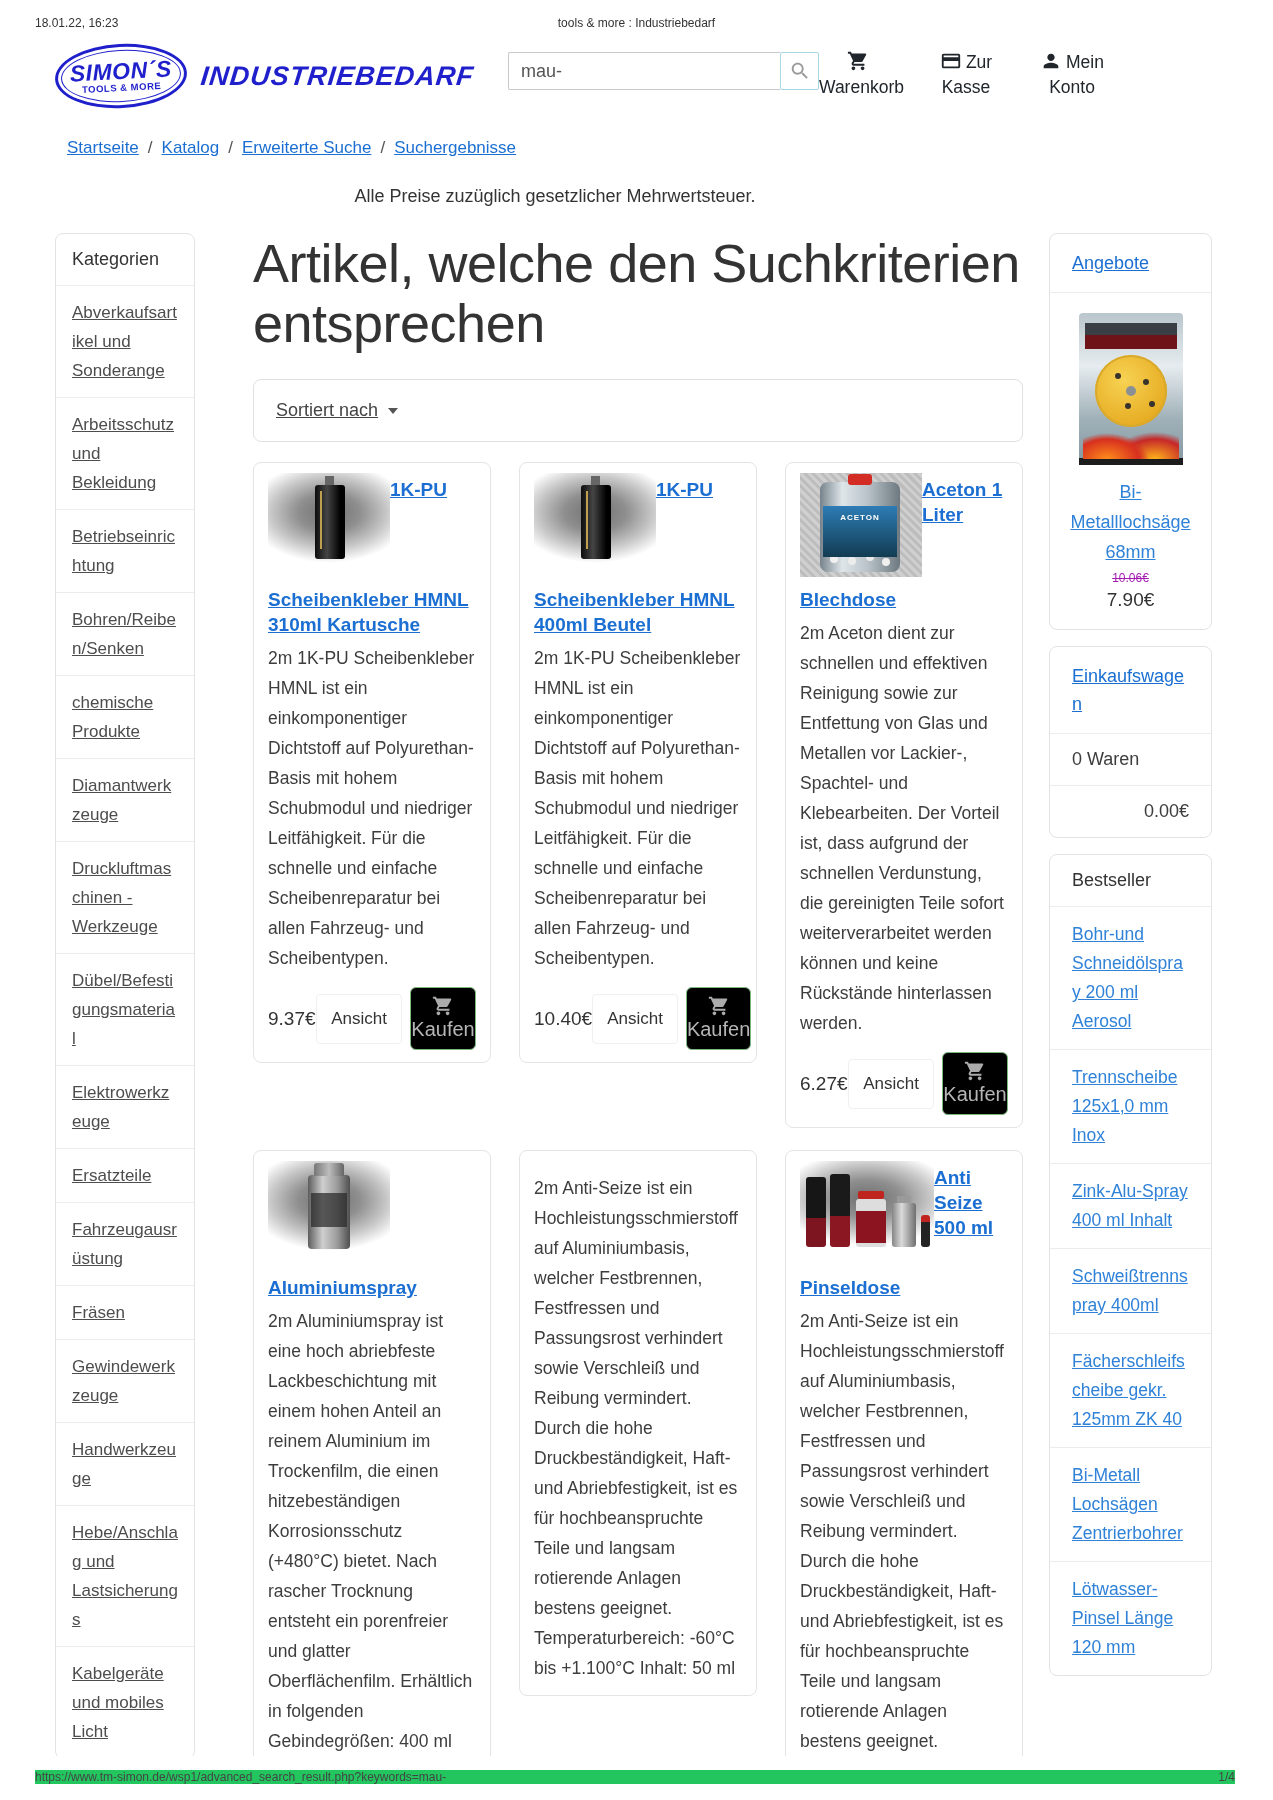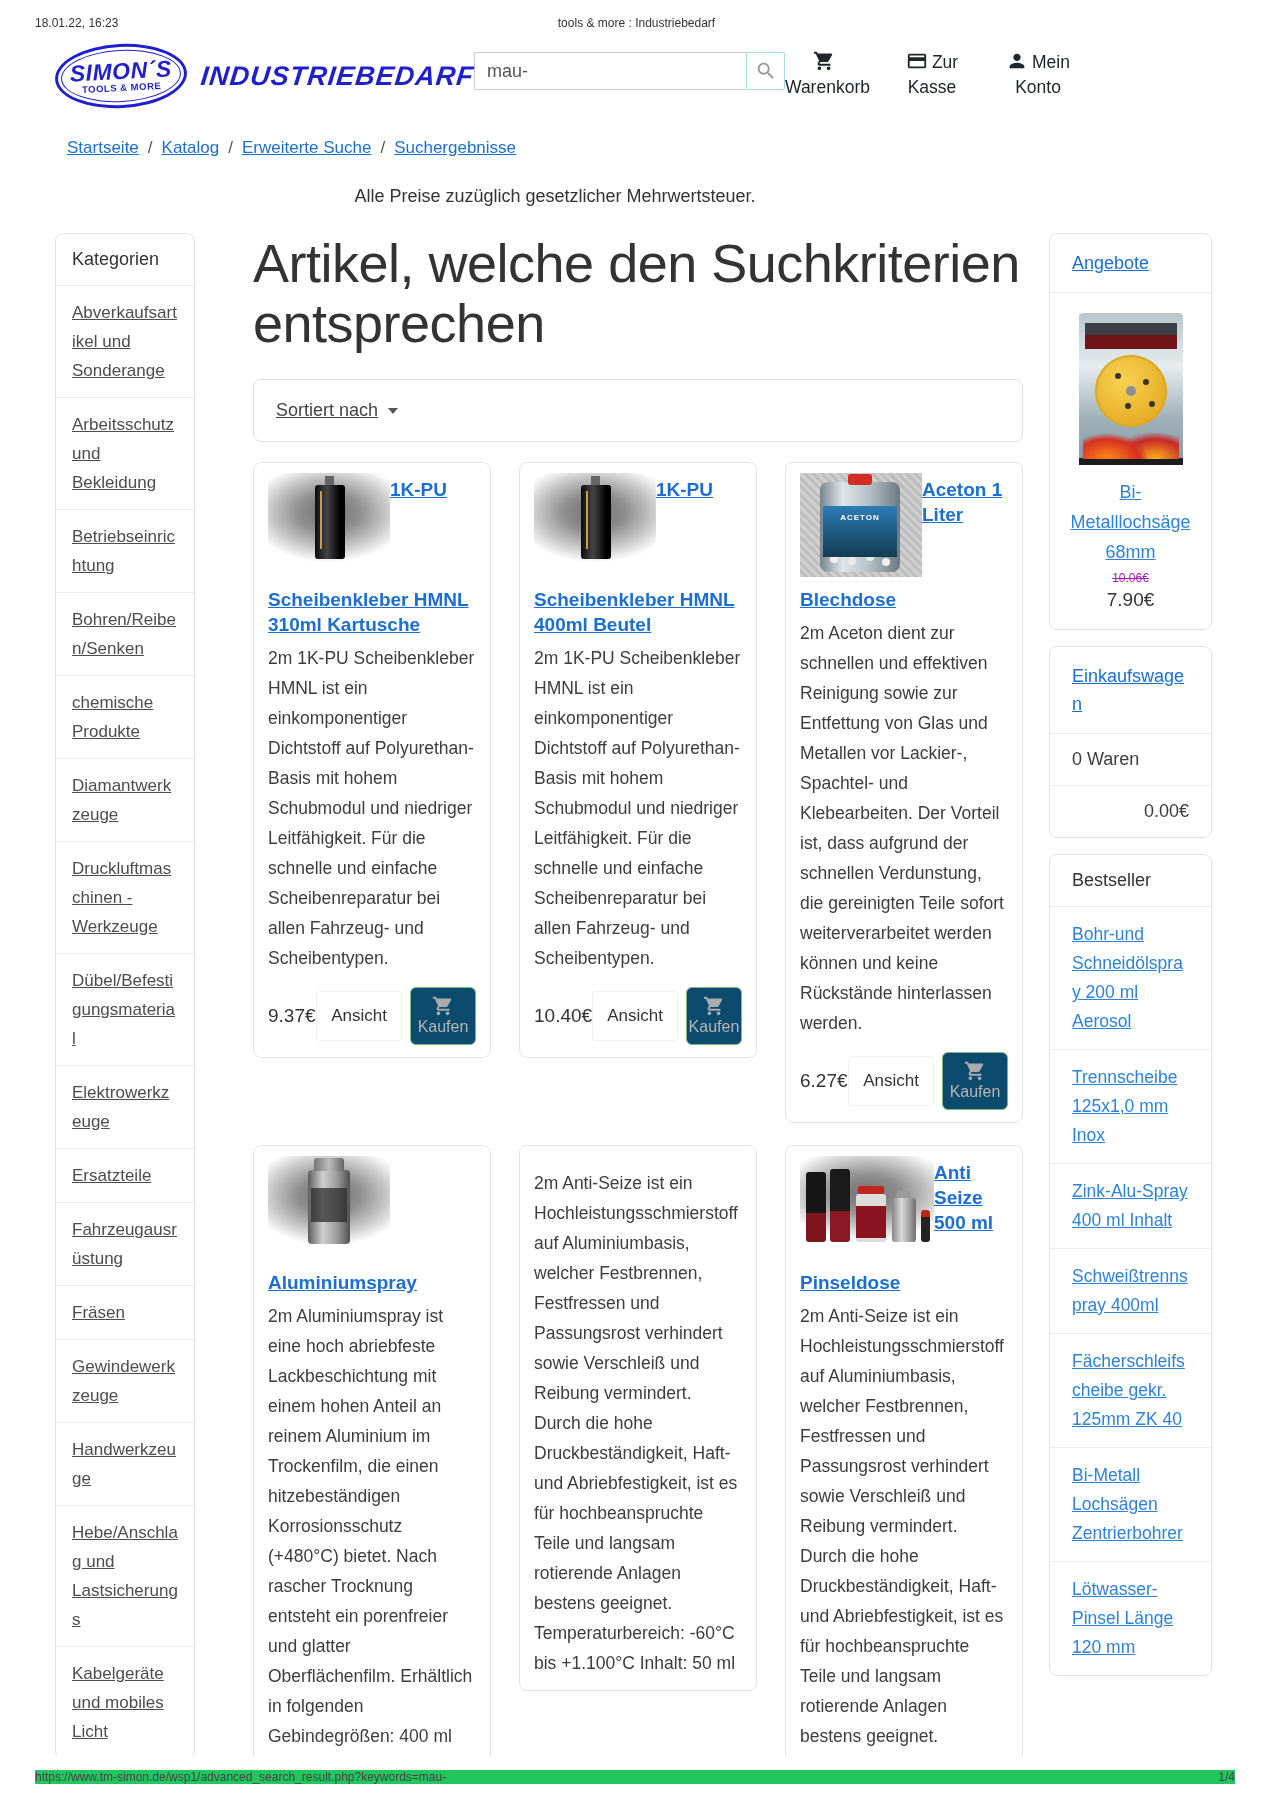--- a/index.html
+++ b/index.html
@@ -18,21 +18,21 @@
 
   
   .topbar { margin:44px 55px 0 55px; display:flex; align-items:flex-start; }
   .logo { display:flex; align-items:center; flex:none; }
   .logo-oval { width:132px; height:64px; border:3px solid #1f1fcc; border-radius:50%; position:relative; display:flex; flex-direction:column; align-items:center; justify-content:center; transform:rotate(-3deg); background:#fff; }
   .logo-oval:after { content:""; position:absolute; inset:3px; border:1.5px solid #1f1fcc; border-radius:50%; }
   .logo-simons { font-size:23px; font-weight:bold; font-style:italic; color:#1f1fcc; letter-spacing:0.5px; line-height:22px; }
   .logo-tools { font-size:9.5px; font-weight:bold; color:#1f1fcc; letter-spacing:0.5px; }
   .logo-brand { font-size:27px; font-weight:bold; font-style:italic; color:#1f1fcc; margin-left:14px; letter-spacing:1px; transform:skewX(-6deg); }
 
-  .search { display:flex; margin-top:8px; }
+  .search { display:flex; margin-left:34px; margin-top:8px; }
   .search input { width:272px; height:38px; border:1px solid #c9c9c9; border-right:none; border-radius:2px 0 0 2px; font-size:18px; color:#555; padding-left:12px; font-family:"Liberation Sans",sans-serif; outline:none; }
   .search button { width:39px; height:38px; background:#fff; border:1px solid #a8d7e4; border-radius:2px; display:flex; align-items:center; justify-content:center; }
 
   .quicknav { margin-left:auto; display:flex; gap:24px; padding-right:186px; margin-top:6px; }
   .qitem { width:82px; text-align:center; font-size:17.5px; color:#20262b; line-height:25px; text-decoration:none; }
   .qitem svg { vertical-align:-4px; margin-right:4px; }
 
   
   .breadcrumb { margin:30px 0 0 67px; font-size:17px; color:#555; }
   .breadcrumb a { color:#1b6fd2; text-decoration:underline; }
@@ -54,21 +54,21 @@
 
   .prow { display:flex; gap:28px; align-items:flex-start; margin-bottom:22px; }
   .card { width:238px; flex:none; border:1px solid #e4e4e4; border-radius:8px; padding:10px 14px 12px; background:#fff; }
   .card-top { display:flex; }
   .tag { width:96px; font-size:19px; font-weight:bold; color:#1b6fd2; text-decoration:underline; line-height:25px; margin-top:4px; overflow-wrap:anywhere; }
   .ptitle { display:inline-block; font-size:19px; font-weight:bold; color:#1b6fd2; text-decoration:underline; line-height:25px; margin:10px 0 6px; }
   .desc { font-size:17.5px; line-height:30px; color:#3d3d3d; }
   .price-row { display:flex; align-items:center; margin-top:14px; }
   .price { font-size:19px; color:#333;text-align:right; }
   .btn-view { margin-left:auto; padding:14px 14px; font-size:17px; color:#333; background:#fff; border:1px solid #f0f0f0; border-radius:4px; font-family:"Liberation Sans",sans-serif; }
-  .btn-buy { margin-left:8px; width:66px; padding:7px 0 8px; background:#0c4a6e; border:1.5px solid #7cb87c; border-radius:6px; text-align:center; color:#b5b5b5; font-size:16px; font-family:"Liberation Sans",sans-serif; }
+  .btn-buy { margin-left:8px; width:66px; padding:7px 0 8px; background:#000000; border:1.5px solid #7cb87c; border-radius:6px; text-align:center; color:#b5b5b5; font-size:20px; font-family:"Liberation Sans",sans-serif; }
   .btn-buy svg { display:block; margin:0 auto 1px; }
 
   
   .img-box { width:122px; height:104px; position:relative; flex:none; }
   .blob { position:absolute; inset:0; background:radial-gradient(85% 62% at 50% 38%, #6f6f6f 0%, #8f8f8f 30%, #c6c6c6 55%, rgba(246,246,246,0) 78%); }
   .cartridge { position:absolute; left:47px; top:12px; width:30px; height:74px; border-radius:3px; background:linear-gradient(90deg,#0c0c0c,#454545 40%,#000 85%); }
   .cartridge:before { content:""; position:absolute; top:-9px; left:10px; width:9px; height:9px; background:#666; }
   .cartridge:after { content:""; position:absolute; top:6px; left:5px; width:2px; height:58px; background:#bfa04e; }
 
   .img-aceton { width:122px; height:104px; position:relative; flex:none; background:repeating-linear-gradient(45deg,#cfcfcf 0 3px,#bdbdbd 3px 6px); }

